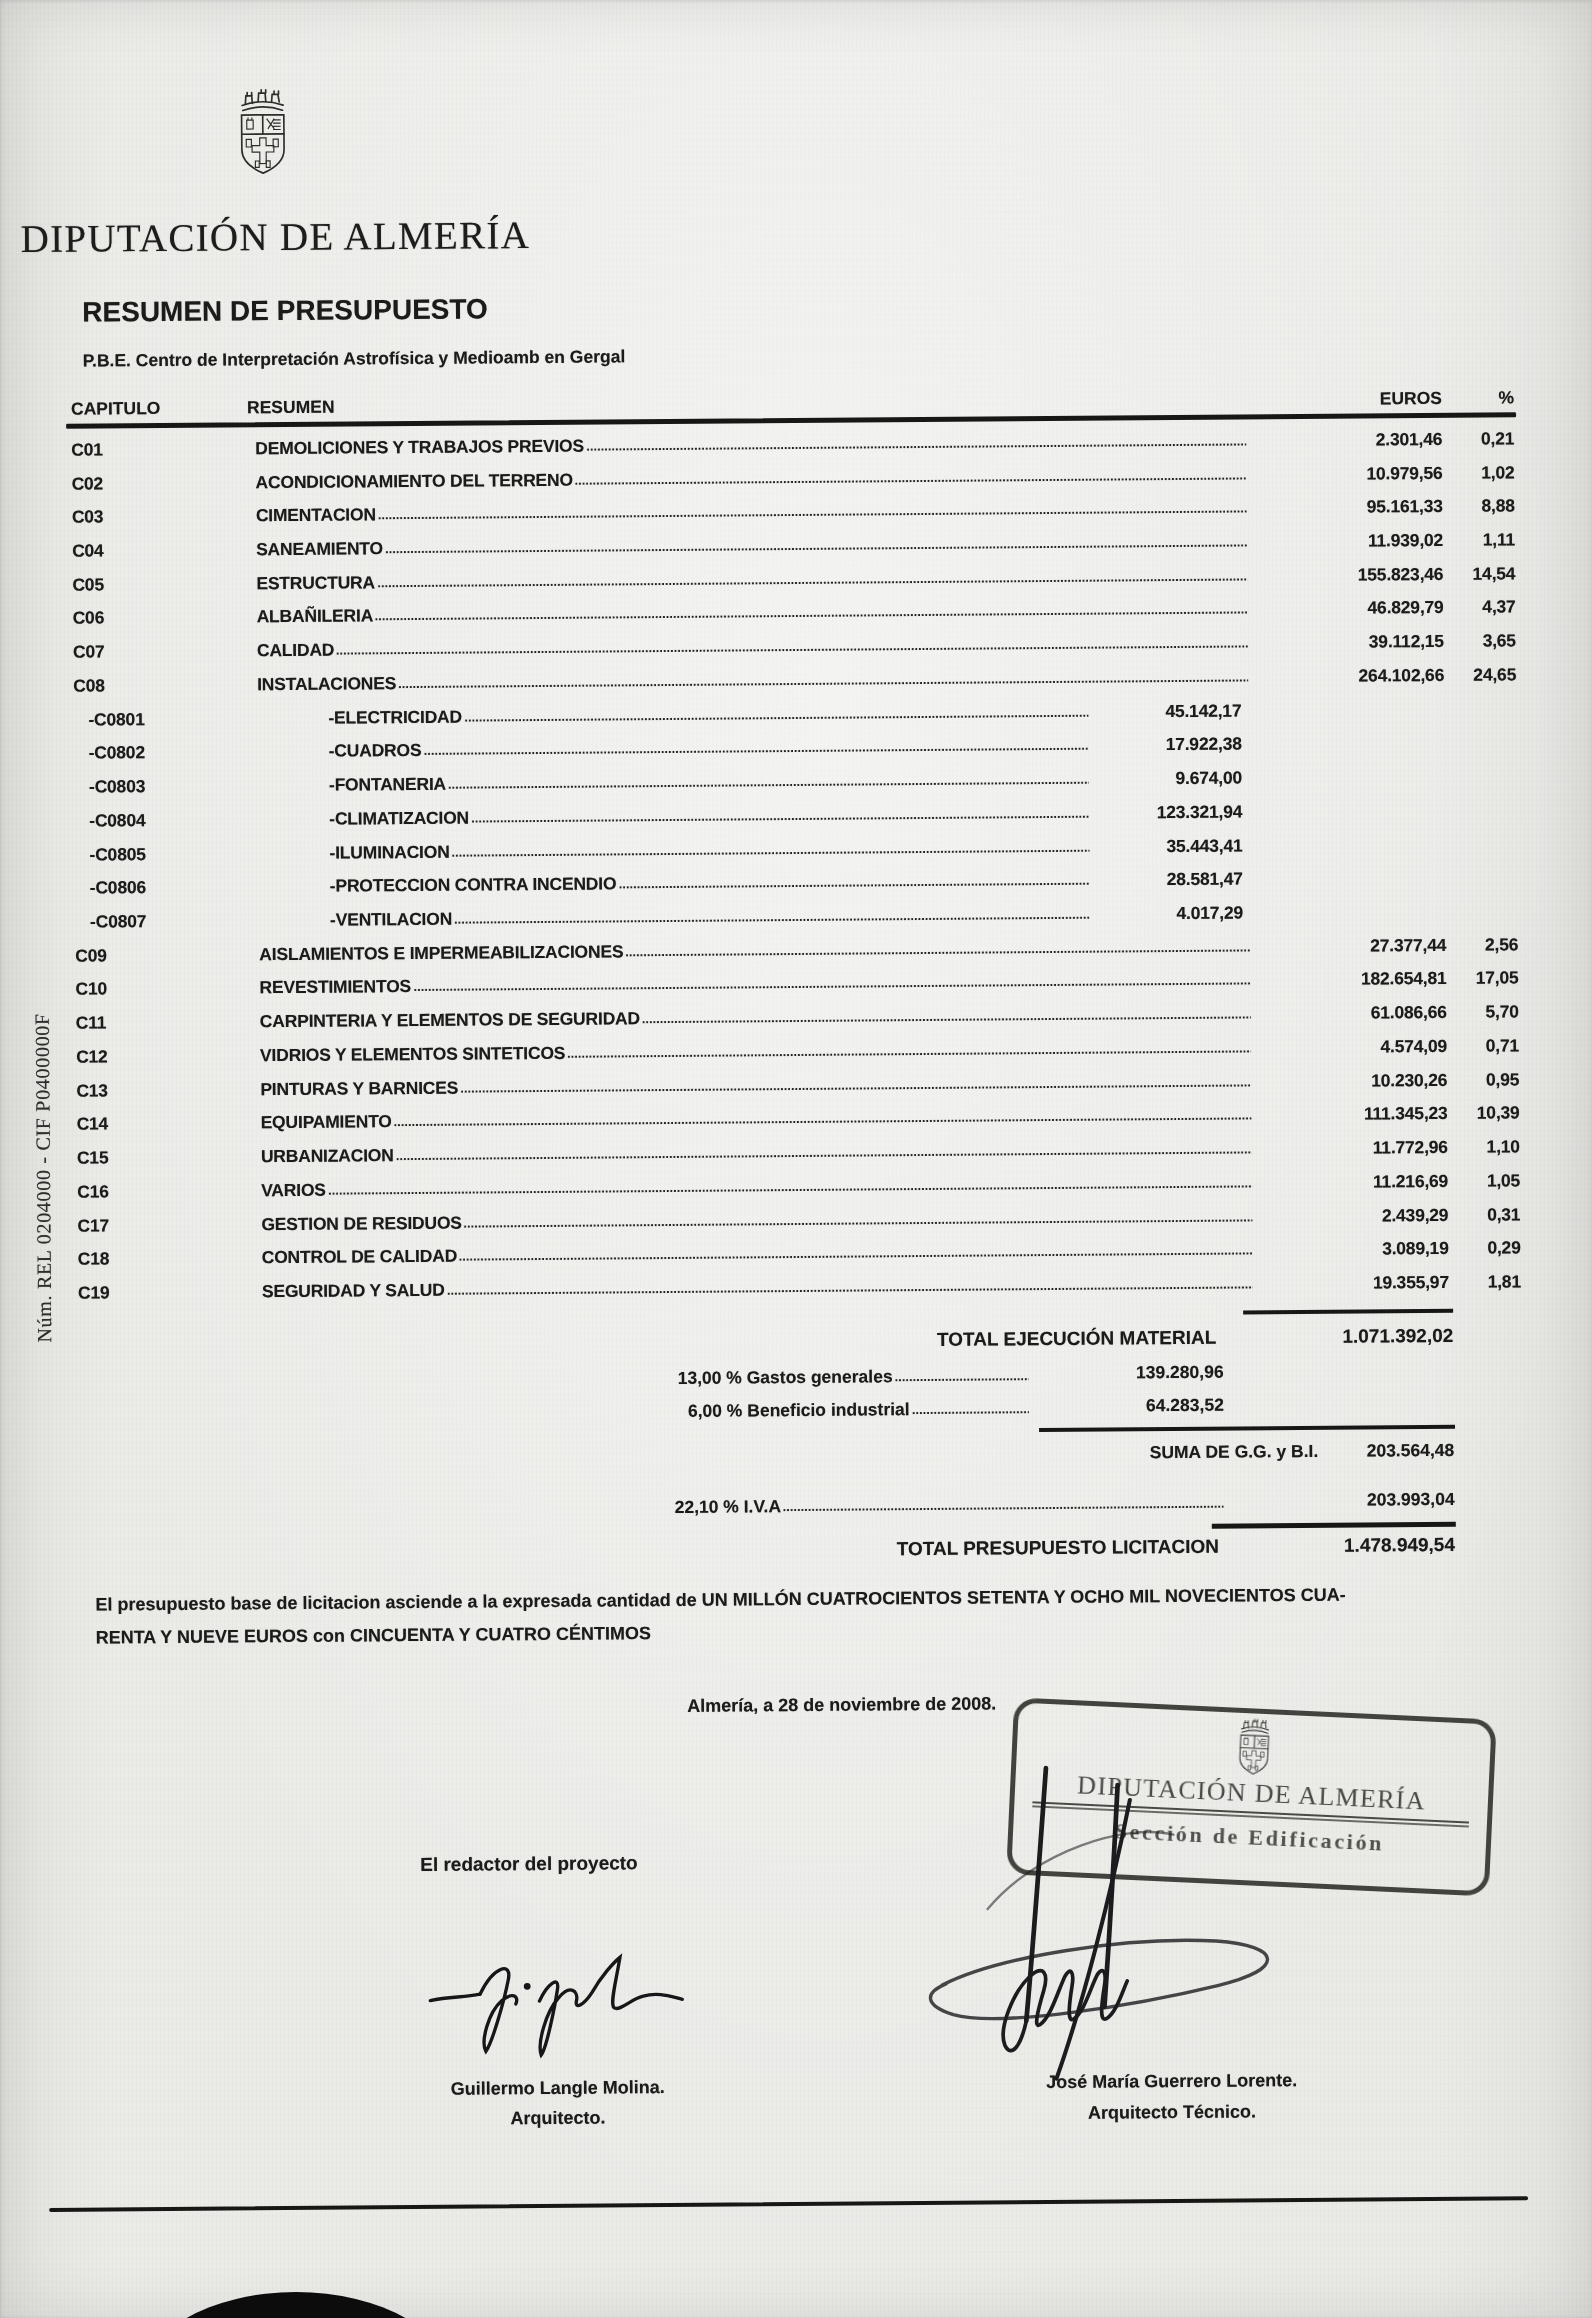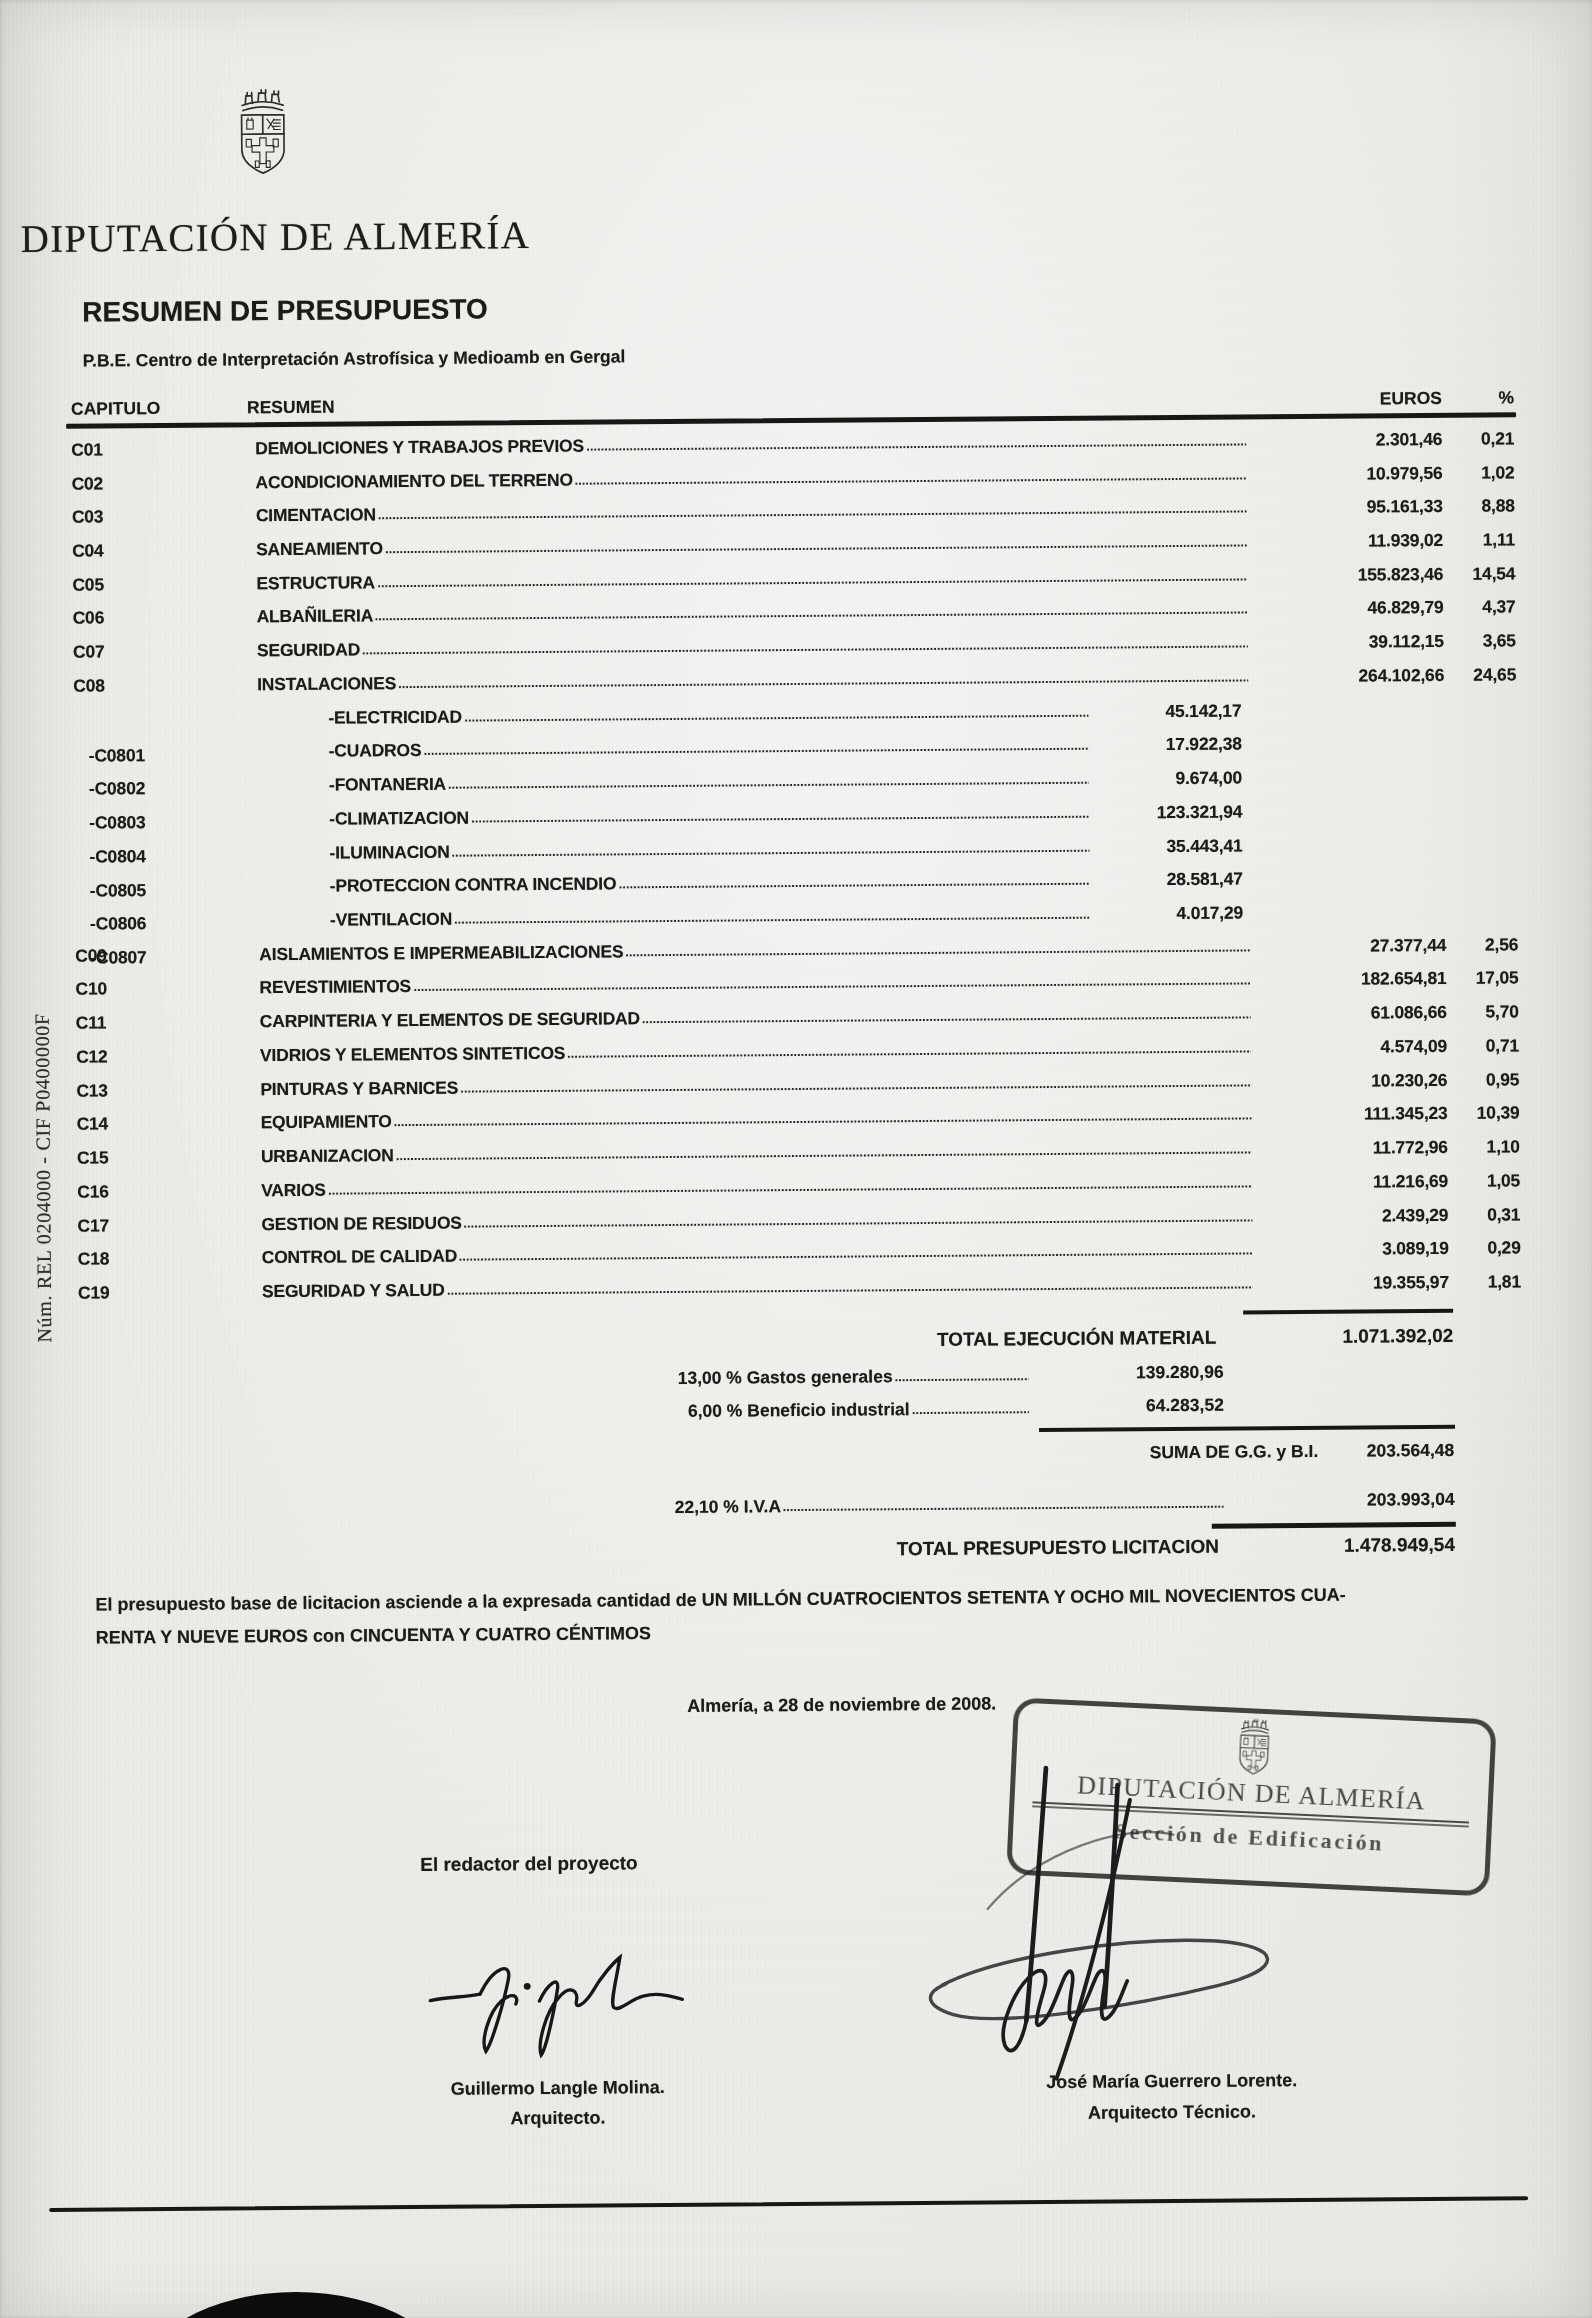--- a/index.html
+++ b/index.html
@@ -47,21 +47,21 @@
   .th-res{left:252px;}
   .th-eur{left:1285px;width:162px;text-align:right;}
   .th-pct{left:1429px;width:90px;text-align:right;}
   .rule{position:absolute;background:#171715;}
   .header-rule{left:71px;top:418px;width:1450px;height:4.7px;border-radius:1.3px;}
 
   
   .row{position:absolute;left:0;width:1593px;height:23px;line-height:23px;
        font:700 17.5px "Liberation Sans",sans-serif;letter-spacing:-0.2px;}
   .row .code{position:absolute;left:76px;}
-  .row.sub .code{left:91px;margin-top:36px;}
+  .row.sub .code{left:91px;}
   .row .mid{position:absolute;left:260px;width:992px;display:flex;align-items:flex-end;}
   .row.sub .mid{left:331px;width:761px;}
   .row .label{white-space:nowrap;}
   .leader{flex:1 1 auto;height:4px;margin:0 1.3px 4.7px 2px;
     background-image:radial-gradient(circle at 1.5px 2px,#222220 0.9px,rgba(0,0,0,0) 1.2px);
     background-size:3.6px 4px;background-repeat:repeat-x;}
   .row .euros{position:absolute;left:1255px;width:192px;text-align:right;}
   .row.sub .euros{left:1052px;width:192px;}
   .row .pct{position:absolute;left:1429px;width:90px;text-align:right;}
 
@@ -215,21 +215,21 @@
     <span class="mid">
       <span class="label ink">ALBAÑILERIA</span>
       <span class="leader"></span>
     </span>
     <span class="euros ink">46.829,79</span>
     <span class="pct ink">4,37</span>
   </div>
         <div class="row main" style="top: 636px;">
     <span class="code ink">C07</span>
     <span class="mid">
-      <span class="label ink">SEGURIDAD</span>
+      <span class="label ink">CALIDAD</span>
       <span class="leader"></span>
     </span>
     <span class="euros ink">39.112,15</span>
     <span class="pct ink">3,65</span>
   </div>
         <div class="row main" style="top: 670px;">
     <span class="code ink">C08</span>
     <span class="mid">
       <span class="label ink">INSTALACIONES</span>
       <span class="leader"></span>

